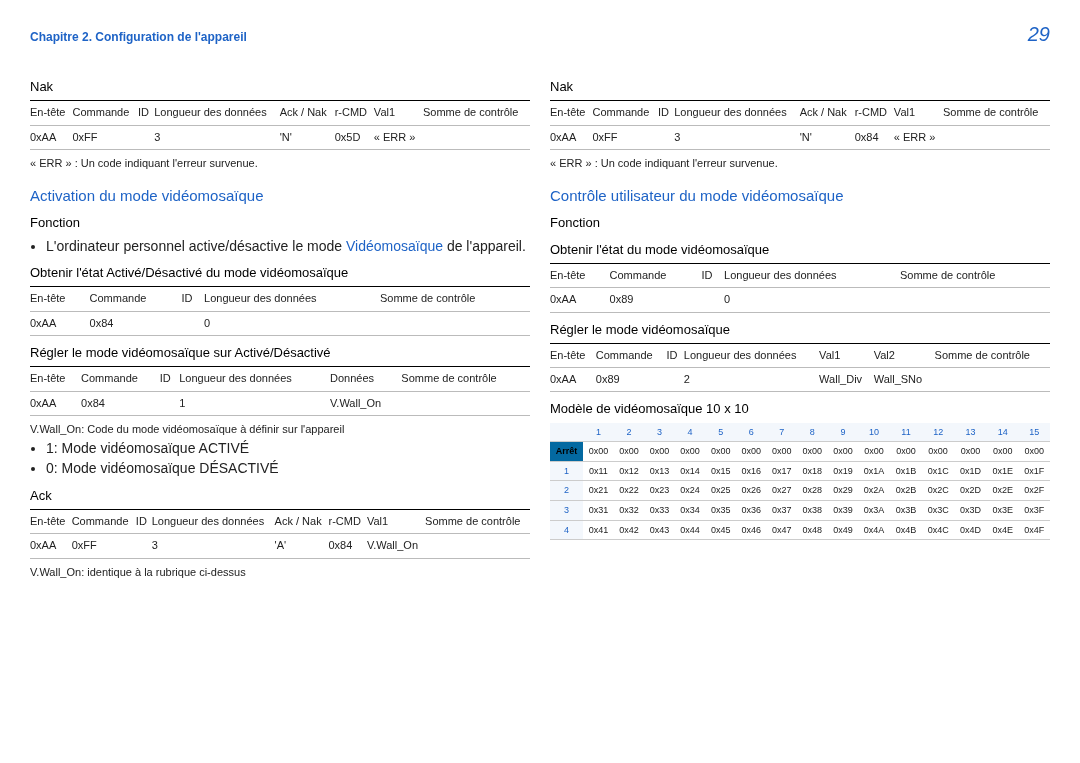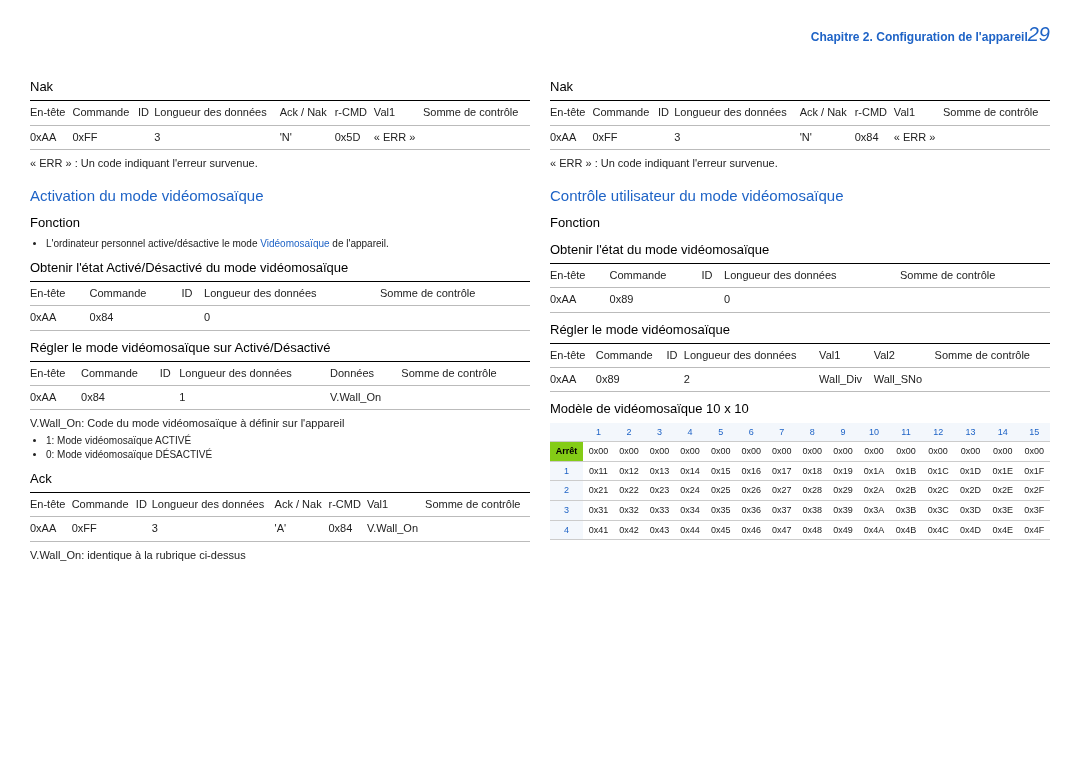--- a/index.html
+++ b/index.html
@@ -8,21 +8,21 @@
     background: #fff;
     width: 1080px;
     height: 763px;
     padding: 20px 30px 20px 30px;
     font-size: 11.5px;
     color: #222;
     line-height: 1.4;
   }
   .header-bar {
     display: flex;
-    justify-content: flex-end;
+    justify-content: space-between;
     align-items: baseline;
     border-bottom: none;
     margin-bottom: 22px;
   }
   .chapter {
     color: #1e63c6;
     font-size: 12px;
     font-weight: bold;
   }
   .page-no {
@@ -56,37 +56,37 @@
   }
   table.cmd th, table.cmd td {
     text-align: left;
     padding: 4px 4px 4px 0;
     font-weight: normal;
     vertical-align: top;
   }
   table.cmd thead tr { border-top: 1px solid #000000; border-bottom: 1px solid #bbb; }
   table.cmd tbody tr { border-bottom: 1px solid #bbb; }
   .note { font-size: 11px; margin: 2px 0; }
-  ul.bullets { list-style: disc; padding-left: 16px; margin: 2px 0 6px 0; font-size: 10px; }
+  ul.bullets { list-style: disc; padding-left: 16px; margin: 2px 0 6px 0; font-size: 14px; }
   .blue-word { color: #1e63c6; }
   table.matrix {
     width: 100%;
     border-collapse: collapse;
     font-size: 9px;
     margin-top: 4px;
   }
   table.matrix th, table.matrix td {
     border-bottom: 1px solid #ccc;
     text-align: center;
     padding: 3px 2px;
     font-weight: normal;
   }
   table.matrix th { color: #1e63c6; background: #f3f7fc; }
   table.matrix td.rowh { color: #1e63c6; background: #f3f7fc; }
-  table.matrix td.off { color: #000; font-weight: bold; background:#84cc16;}
+  table.matrix td.off { color: #000; font-weight: bold; background:#0369a1;}
 </style>
 </head>
 <body>
 
 <div class="header-bar">
   <span class="chapter">Chapitre 2. Configuration de l'appareil</span>
   <span class="page-no">29</span>
 </div>
 
 <div class="cols">

